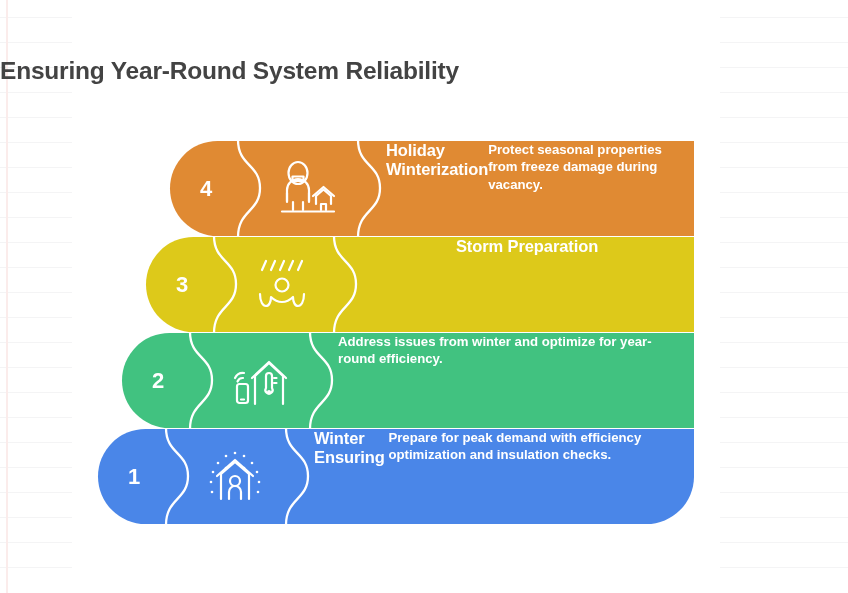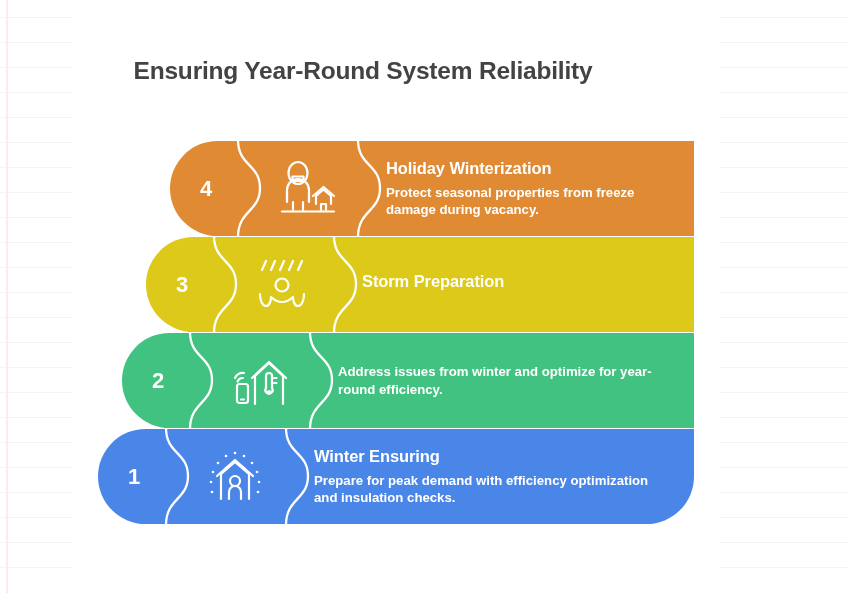--- a/index.html
+++ b/index.html
@@ -39,23 +39,22 @@
   #content-panel {
     position: absolute;
     left: 72px; top: 0;
     width: 648px; height: 593px;
     background: #ffffff;
   }
 
   
   #page-title {
     position: absolute;
-    left: 12px; top: 57px;
+    left: 0; top: 57px;
     width: 702px;
-    text-align: center;
     font-size: 24.5px;
     font-weight: bold;
     color: #434343;
     letter-spacing: -0.2px;
   }
 
   
   #funnel {
     position: absolute;
     left: 0; top: 0;
@@ -107,21 +106,20 @@
     height: 97px;
     pointer-events: none;
   }
   .divider svg { display: block; }
 
   .text-zone {
     position: absolute;
     top: 0;
     height: 95px;
     display: flex;
-    flex-direction: column;
     justify-content: center;
     color: #ffffff;
   }
   .row-title {
     font-size: 16.5px;
     font-weight: bold;
     line-height: 1.15;
     margin-bottom: 6px;
     letter-spacing: -0.1px;
   }

